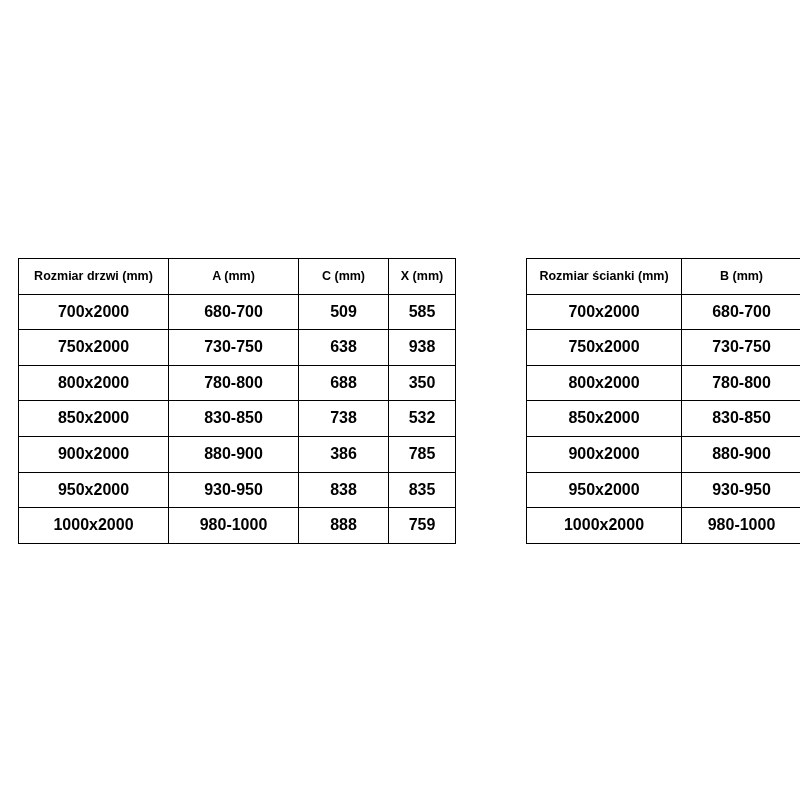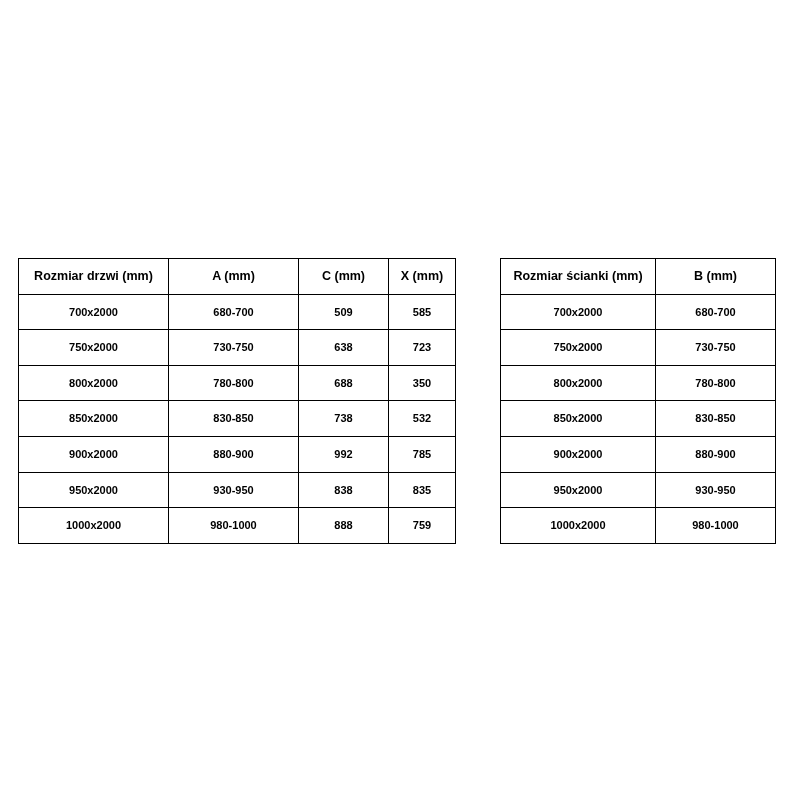--- a/index.html
+++ b/index.html
@@ -33,21 +33,21 @@
     justify-content: flex-start;
   }
   .table-block {
     box-sizing: border-box;
   }
   .table-left {
     margin-left: 18px;
     width: 437px;
   }
   .table-right {
-    margin-left: 45px;
+    margin-left: 71px;
     width: 275px;
   }
   table.spec {
     border-collapse: collapse;
     width: 100%;
     table-layout: fixed;
   }
   table.spec th,
   table.spec td {
     border: 1px solid #000000;
@@ -56,21 +56,21 @@
     vertical-align: middle;
     padding: 0;
     height: 34.6px;
     line-height: 34.6px;
     white-space: nowrap;
   }
   table.spec th {
     font-size: 12.5px;
   }
   table.spec td {
-    font-size: 11px;
+    font-size: 16px;
   }
   
   .table-left col.c0 { width: 150px; }
   .table-left col.c1 { width: 130px; }
   .table-left col.c2 { width: 90px;  }
   .table-left col.c3 { width: 67px;  }
   
   .table-right col.c0 { width: 155px; }
   .table-right col.c1 { width: 120px; }
 </style>
@@ -100,38 +100,38 @@
           <tr>
             <td>700x2000</td>
             <td>680-700</td>
             <td>509</td>
             <td>585</td>
           </tr>
           <tr>
             <td>750x2000</td>
             <td>730-750</td>
             <td>638</td>
-            <td>723</td>
+            <td>938</td>
           </tr>
           <tr>
             <td>800x2000</td>
             <td>780-800</td>
             <td>688</td>
             <td>350</td>
           </tr>
           <tr>
             <td>850x2000</td>
             <td>830-850</td>
             <td>738</td>
             <td>532</td>
           </tr>
           <tr>
             <td>900x2000</td>
             <td>880-900</td>
-            <td>992</td>
+            <td>386</td>
             <td>785</td>
           </tr>
           <tr>
             <td>950x2000</td>
             <td>930-950</td>
             <td>838</td>
             <td>835</td>
           </tr>
           <tr>
             <td>1000x2000</td>

